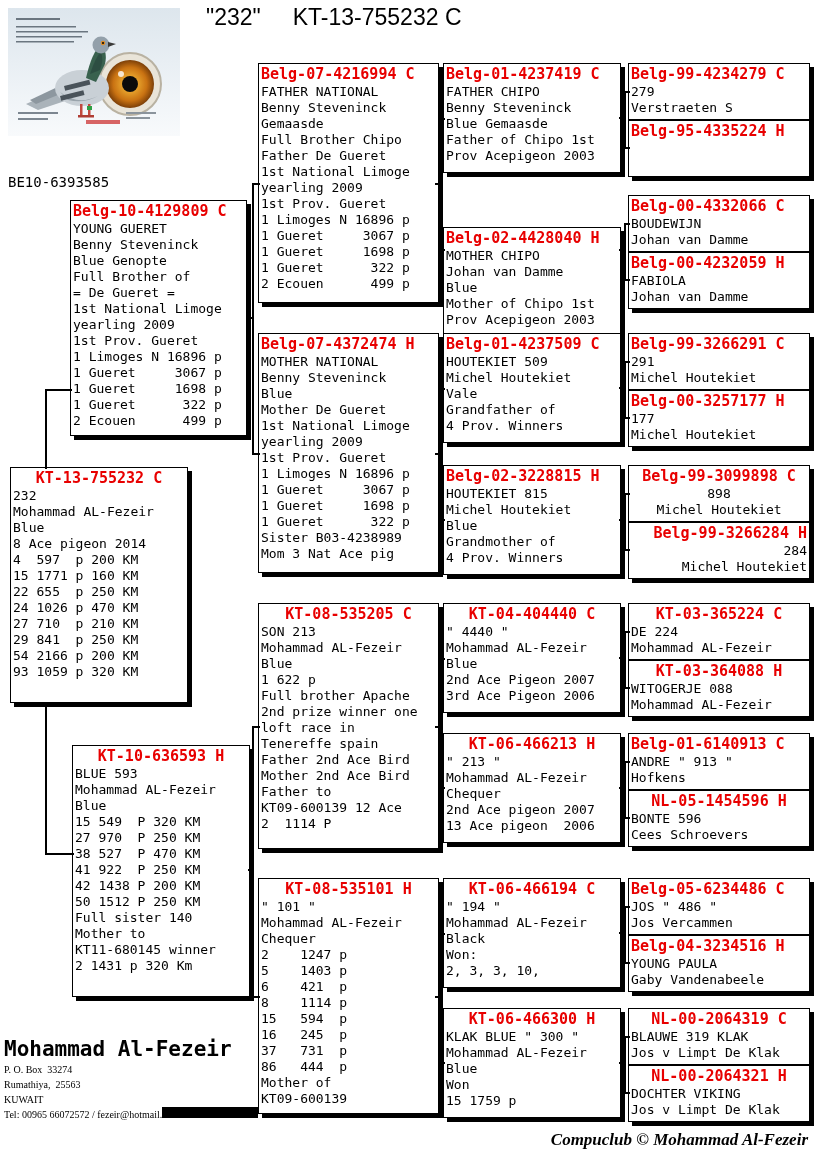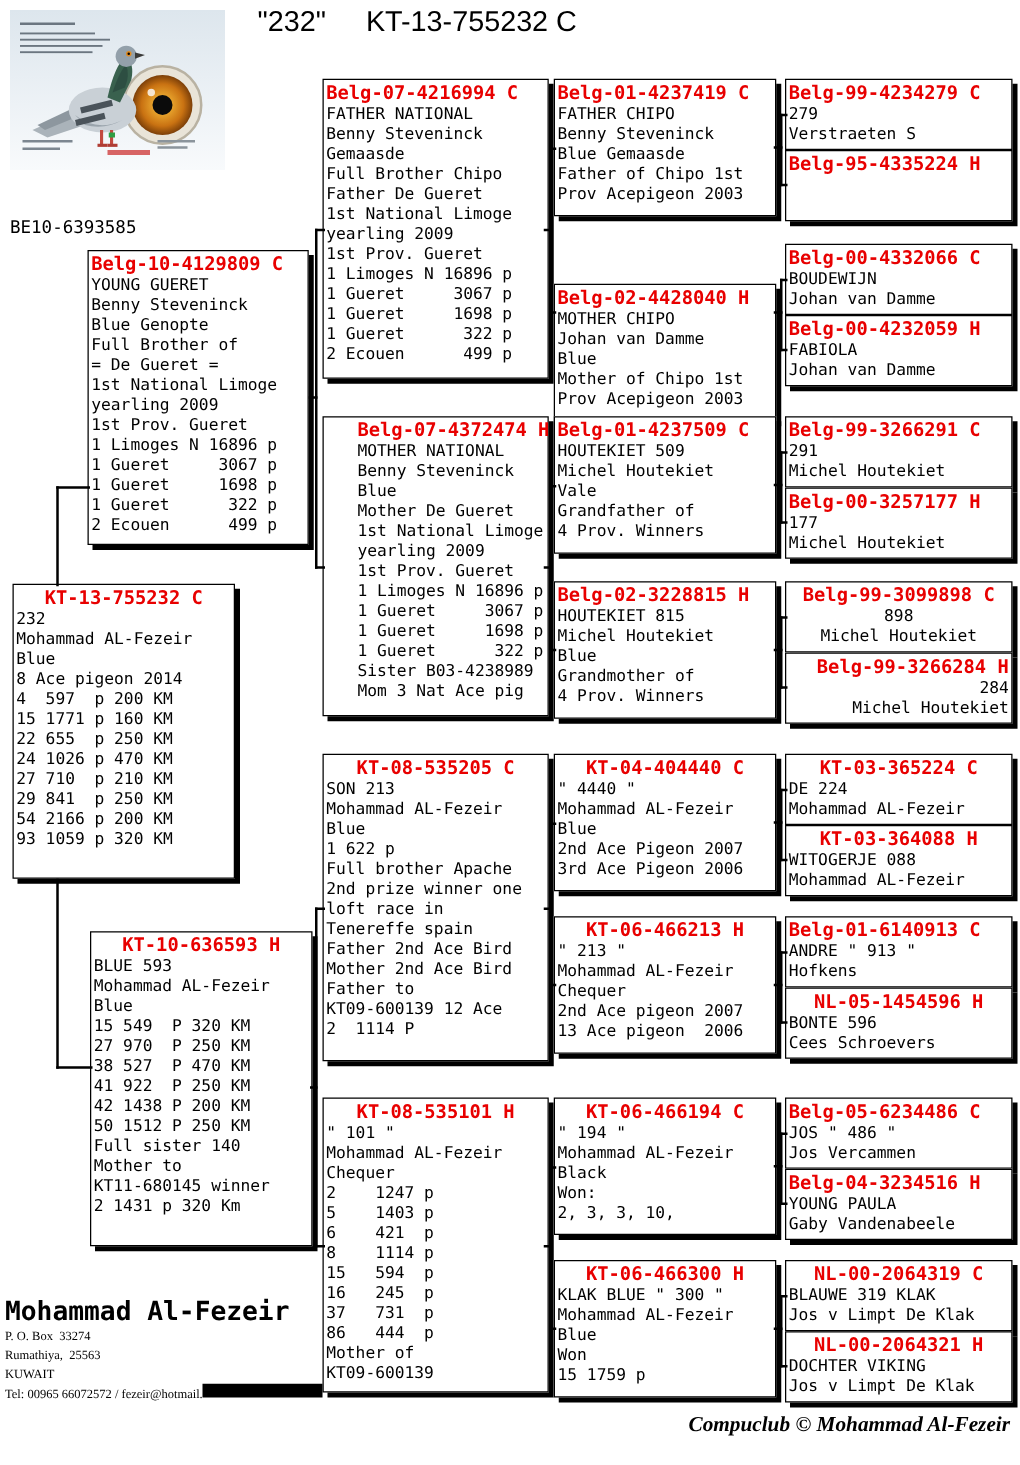--- a/index.html
+++ b/index.html
@@ -148,21 +148,21 @@
 Father De Gueret
 1st National Limoge
 yearling 2009
 1st Prov. Gueret
 1 Limoges N 16896 p
 1 Gueret     3067 p
 1 Gueret     1698 p
 1 Gueret      322 p
 2 Ecouen      499 p</div>
       </div>
-      <div class="pbox" style="left: 258px; top: 333px; width: 181px; height: 240px; padding-left: 25px;">
+      <div class="pbox" style="left: 258px; top: 333px; width: 181px; height: 240px;">
         <div class="hdr">Belg-07-4372474 H</div>
         <div class="plines">MOTHER NATIONAL
 Benny Steveninck
 Blue
 Mother De Gueret
 1st National Limoge
 yearling 2009
 1st Prov. Gueret
 1 Limoges N 16896 p
 1 Gueret     3067 p

